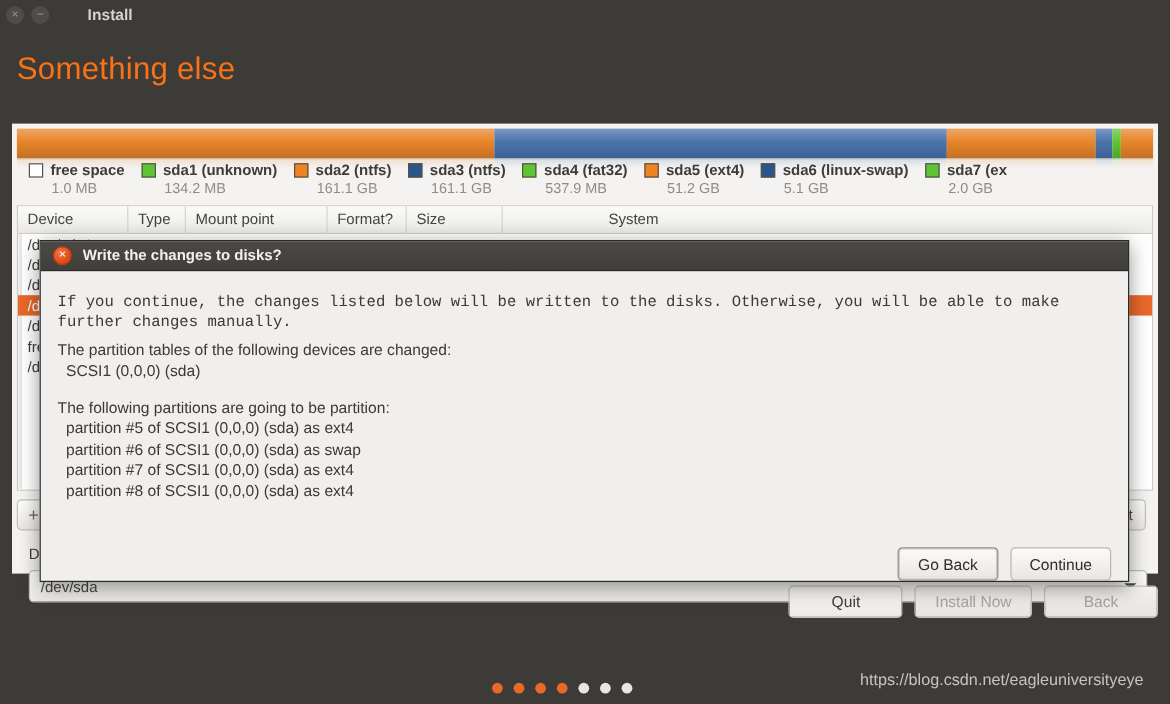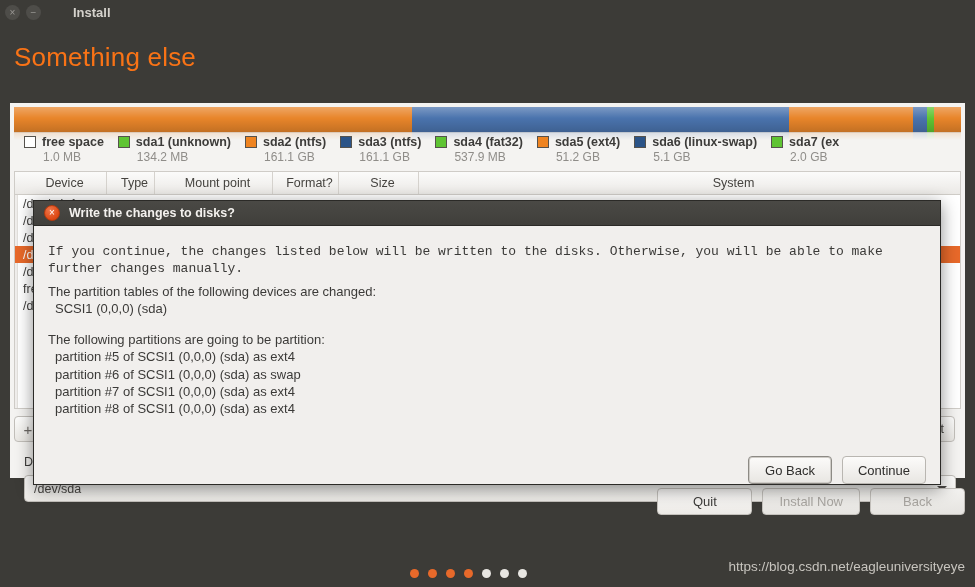--- a/index.html
+++ b/index.html
@@ -110,21 +110,20 @@
     position: absolute; top: 68px; left: 4px;
     width: 947px; height: 238px;
     background: #ffffff;
     border: 1px solid #cfccc7;
   }
   .ptable-head {
     display: flex;
     height: 23px;
     background: linear-gradient(to bottom,#fbfbfa,#ebe9e6);
     border-bottom: 1px solid #cfccc7;
-    text-align: center;
   }
   .ptable-head div {
     font-size: 12.5px; color: #45433f;
     padding: 4px 0 0 8px;
     border-right: 1px solid #d5d2cd;
     height: 22px;
     overflow: hidden;
   }
   .th-device { width: 92px; }
   .th-type { width: 48px; }
@@ -220,21 +219,21 @@
   }
   .abtn.dim { color: #a8a5a0; background: linear-gradient(to bottom,#f2f1ef,#e6e4e0); }
 
   
   .dots {
     position: absolute; top: 569px; left: 410px;
     display: flex; gap: 9px;
   }
   .dot { width: 9px; height: 9px; border-radius: 50%; }
   .watermark {
-    position: absolute; top: 559px; right: 10px;
+    position: absolute; top: 559px; right: 22px;
     color: #c7c4be; font-size: 13.5px; text-align: right;
   }
 
   
   .dialog {
     position: absolute;
     top: 200px; left: 33px;
     width: 908px; height: 285px;
     background: #f1efed;
     border: 1px solid #2b2a27;

